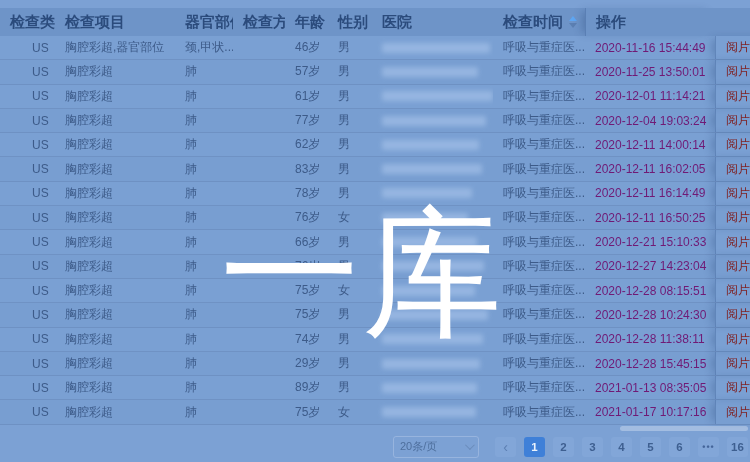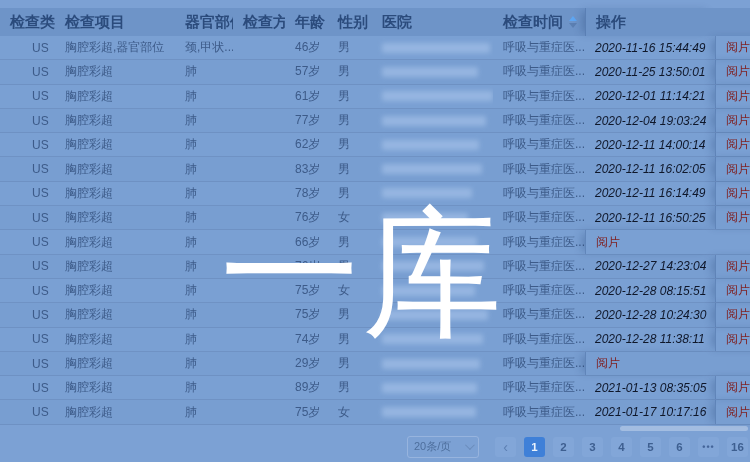--- a/index.html
+++ b/index.html
@@ -21,21 +21,21 @@
     font-size:15px;font-weight:700;color:#2B4B7C;
     white-space:nowrap;overflow:hidden;box-sizing:border-box;
   }
   .tbody .tr{height:24.3px;border-bottom:1px solid rgba(99,132,182,.5);background:#7AA0D3;}
   .tbody .tr:nth-child(even){background:#789ED1;}
   .td{
     display:flex;align-items:center;padding-left:10px;
     font-size:12px;color:#3D5B89;white-space:nowrap;overflow:hidden;box-sizing:border-box;
   }
   .td.col-exam_type{padding-left:32px;}
-  .td.col-exam_time{color:#0f172a;font-style:italic;}
+  .td.col-exam_time{color:#701a75;}
   .th.col-action,.td.col-action{
     border-left:1px solid rgba(60,95,150,.4);
     box-shadow:-6px 0 8px -3px rgba(25,55,105,.28);
   }
   .link{color:#7f1d1d;cursor:pointer;}
   .redact{
     display:inline-block;height:10px;border-radius:2px;
     background:#9FBDE6;opacity:.75;filter:blur(2.5px);
   }
   
@@ -43,21 +43,21 @@
   .caret{width:0;height:0;border-left:4px solid transparent;border-right:4px solid transparent;}
   .caret.up{border-bottom:5px solid #5EA6F2;}
   .caret.down{border-top:5px solid #5B7FB2;}
   
   .footer{
     position:absolute;top:431px;left:0;width:750px;height:31px;
     display:flex;align-items:center;justify-content:flex-end;gap:8px;
     padding-right:2px;box-sizing:border-box;
   }
   .page-size{
-    width:72px;height:22px;border:1px solid rgba(154,182,223,.9);border-radius:3px;
+    width:86px;height:22px;border:1px solid rgba(154,182,223,.9);border-radius:3px;
     display:flex;align-items:center;justify-content:space-between;
     padding:0 6px;box-sizing:border-box;margin-right:8px;
     color:#4E6F9D;font-size:11px;cursor:pointer;
   }
   .chev{
     width:6px;height:6px;border-right:1.5px solid #6B8CBB;border-bottom:1.5px solid #6B8CBB;
     transform:rotate(45deg) translateY(-2px);
   }
   .tile{
     min-width:21px;height:20px;border-radius:3px;background:#82A6D8;
@@ -231,20 +231,21 @@
         <div class="td col-exam_type">US</div>
         <div class="td col-exam_item">胸腔彩超</div>
         <div class="td col-organ_part">肺</div>
         <div class="td col-exam_method"></div>
         <div class="td col-age">66岁</div>
         <div class="td col-gender">男</div>
         <div class="td col-hospital">
           <span class="redact" style="width: 95px;"></span>
         </div>
         <div class="td col-sending_dept">呼吸与重症医...</div>
+        <div class="td col-exam_time">2020-12-21 15:10:33</div>
         <div class="td col-action">
           <span class="link">阅片</span>
         </div>
       </div>
       <div class="tr">
         <div class="td col-exam_type">US</div>
         <div class="td col-exam_item">胸腔彩超</div>
         <div class="td col-organ_part">肺</div>
         <div class="td col-exam_method"></div>
         <div class="td col-age">76岁</div>
@@ -310,20 +311,21 @@
         <div class="td col-exam_type">US</div>
         <div class="td col-exam_item">胸腔彩超</div>
         <div class="td col-organ_part">肺</div>
         <div class="td col-exam_method"></div>
         <div class="td col-age">29岁</div>
         <div class="td col-gender">男</div>
         <div class="td col-hospital">
           <span class="redact" style="width: 98px;"></span>
         </div>
         <div class="td col-sending_dept">呼吸与重症医...</div>
+        <div class="td col-exam_time">2020-12-28 15:45:15</div>
         <div class="td col-action">
           <span class="link">阅片</span>
         </div>
       </div>
       <div class="tr">
         <div class="td col-exam_type">US</div>
         <div class="td col-exam_item">胸腔彩超</div>
         <div class="td col-organ_part">肺</div>
         <div class="td col-exam_method"></div>
         <div class="td col-age">89岁</div>

